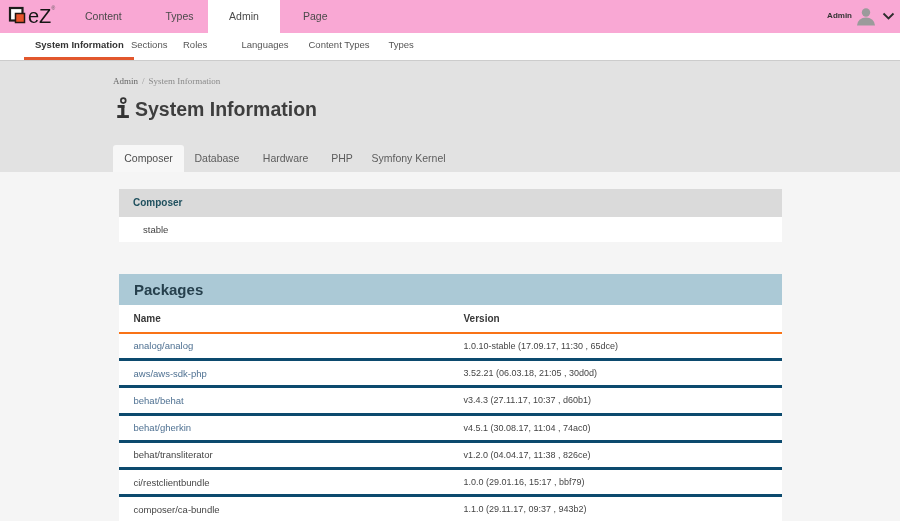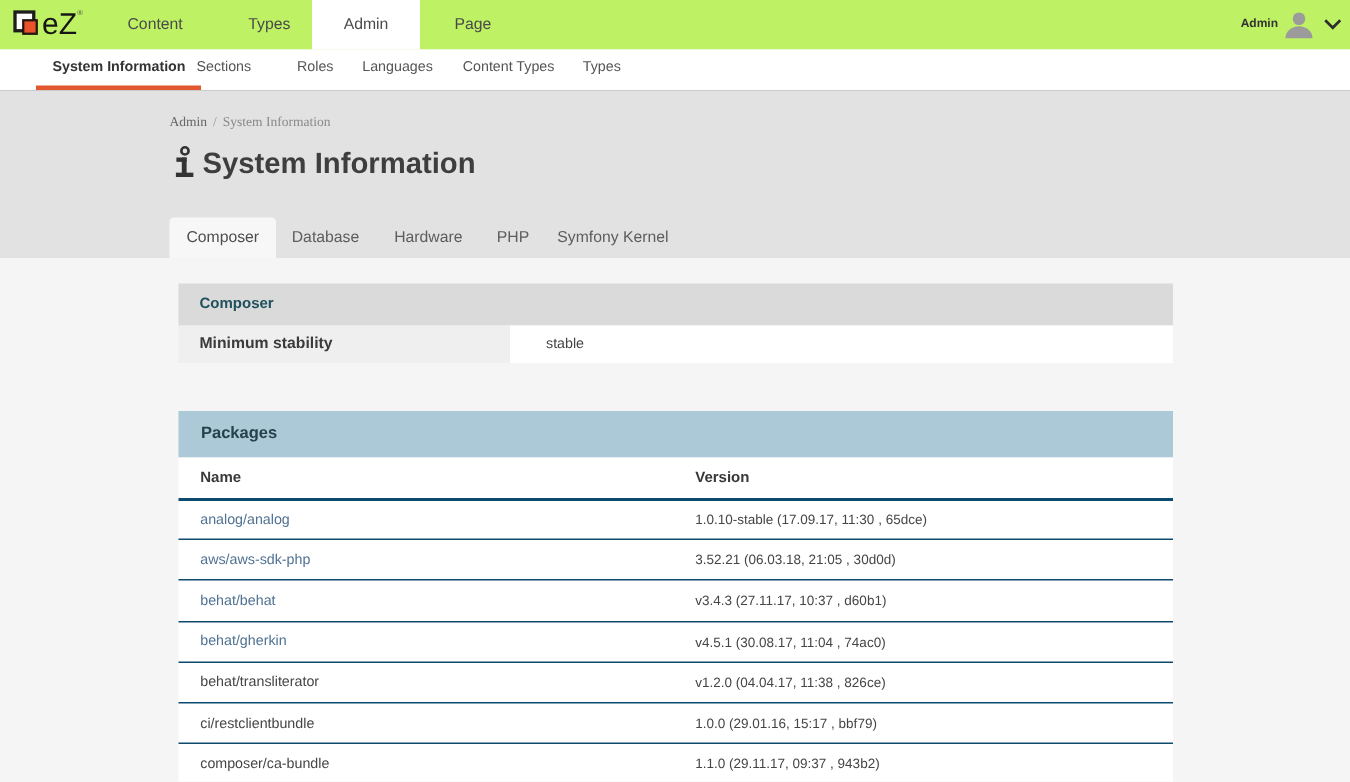--- a/index.html
+++ b/index.html
@@ -1,19 +1,19 @@
 <!DOCTYPE html>
 <html><head>
 <meta charset="utf-8">
 <style>
   * { margin:0; padding:0; box-sizing:border-box; }
   html,body { width:900px; height:521px; overflow:hidden;
     font-family:"Liberation Sans", sans-serif; background:#f5f5f5; }
   
-  .topbar { position:relative; height:33px; background:#bef264; }
+  .topbar { position:relative; height:33px; background:#f9a8d4; }
   .logo { position:absolute; left:7px; top:4px; }
   .tb-item { position:absolute; top:0; height:33px; line-height:33px;
     font-size:10.5px; color:#4a4a4a; }
   .tb-active { background:#fff; text-align:center; }
   .tb-user span { position:absolute; right:48px; top:11px; font-size:8px;
     font-weight:bold; color:#333; }
   
   .subnav { position:relative; height:28px; background:#fff;
     border-bottom:1px solid #ccc; }
   .sn-item { position:absolute; top:0; height:24px; line-height:24px;
@@ -40,28 +40,28 @@
   .box1 { top:16.5px; }
   .box1 .hd { height:28px; line-height:28px; background:#dadada;
     padding-left:14px; font-size:10px; font-weight:bold; color:#1f505e; }
   .row1 { display:flex; height:25px; }
   .row1 .lbl { width:221px; background:#efefef; line-height:25px;
     padding-left:14px; font-size:10.5px; font-weight:bold; color:#3b3b3b; }
   .row1 .val { flex:1; background:#fff; line-height:25px; padding-left:24px;
     font-size:9.5px; color:#444; }
   .box2 { top:101.5px; }
   .box2 .hd { height:31px; line-height:31px; background:#abc9d6;
-    padding-left:15px; font-size:11px; font-weight:bold; color:#26404d; }
+    padding-left:15px; font-size:15px; font-weight:bold; color:#26404d; }
   table { width:100%; border-collapse:collapse; background:#fff;
     table-layout:fixed; }
   th { text-align:left; font-size:10px; color:#383838; height:28px;
-    border-bottom:2px solid #0c4a6e; padding:0; }
+    border-bottom:2px solid #f97316; padding:0; }
   th.c1, td.c1 { padding-left:14.5px; width:344.5px; }
   td { height:27.2px; font-size:9px; color:#454545;
-    border-bottom:1px solid #0c4a6e; padding:0; }
+    border-bottom:3px solid #0c4a6e; padding:0; }
   td.c1 { font-size:9.5px; }
   td a { color:#4f7192; text-decoration:none; }
 </style>
 </head>
 <body>
 
 <div class="topbar">
   <svg class="logo" width="52" height="26" viewBox="0 0 52 26">
     <rect x="3" y="4" width="12.5" height="12.5" fill="#fdfdfd" stroke="#1d1d1b" stroke-width="2.2"></rect>
     <rect x="8.5" y="9.5" width="9" height="9" fill="#e8532a" stroke="#241510" stroke-width="1.5"></rect>
@@ -81,21 +81,21 @@
     <svg style="position:absolute;right:5px;top:12px;" width="13" height="9" viewBox="0 0 13 9">
       <path d="M1.5 1.5 L6.5 6.5 L11.5 1.5" fill="none" stroke="#2d2d2d" stroke-width="1.8"></path>
     </svg>
   </div>
 </div>
 
 <div class="subnav">
   <div class="sn-item sn-active" style="left:35px;">System Information</div>
   <div class="sn-line"></div>
   <div class="sn-item" style="left:131px;">Sections</div>
-  <div class="sn-item" style="left:198px;">Roles</div>
+  <div class="sn-item" style="left:183px;">Roles</div>
   <div class="sn-item" style="left:241.5px;">Languages</div>
   <div class="sn-item" style="left:308.5px;">Content Types</div>
   <div class="sn-item" style="left:388.5px;">Types</div>
 </div>
 
 <div class="hero">
   <div class="crumb">Admin<span class="sep">/</span><span class="cur">System Information</span></div>
   <svg class="ticon" width="13" height="22" viewBox="0 0 13 22">
     <circle cx="6.3" cy="3.6" r="2.4" fill="none" stroke="#333" stroke-width="1.75"></circle>
     <rect x="0.6" y="8" width="6.8" height="2.9" fill="#333"></rect>
@@ -109,21 +109,20 @@
     <div class="tab" style="left:149.8px;">Hardware</div>
     <div class="tab" style="left:218.2px;">PHP</div>
     <div class="tab" style="left:258.5px;">Symfony Kernel</div>
   </div>
 </div>
 
 <div class="content">
   <div class="box box1">
     <div class="hd">Composer</div>
     <div class="row1">
-      <div class="lbl">Minimum stability</div>
       <div class="val">stable</div>
     </div>
   </div>
   <div class="box box2">
     <div class="hd">Packages</div>
     <table>
       <tbody>
           <tr>
             <th class="c1">Name</th>
             <th>Version</th>

